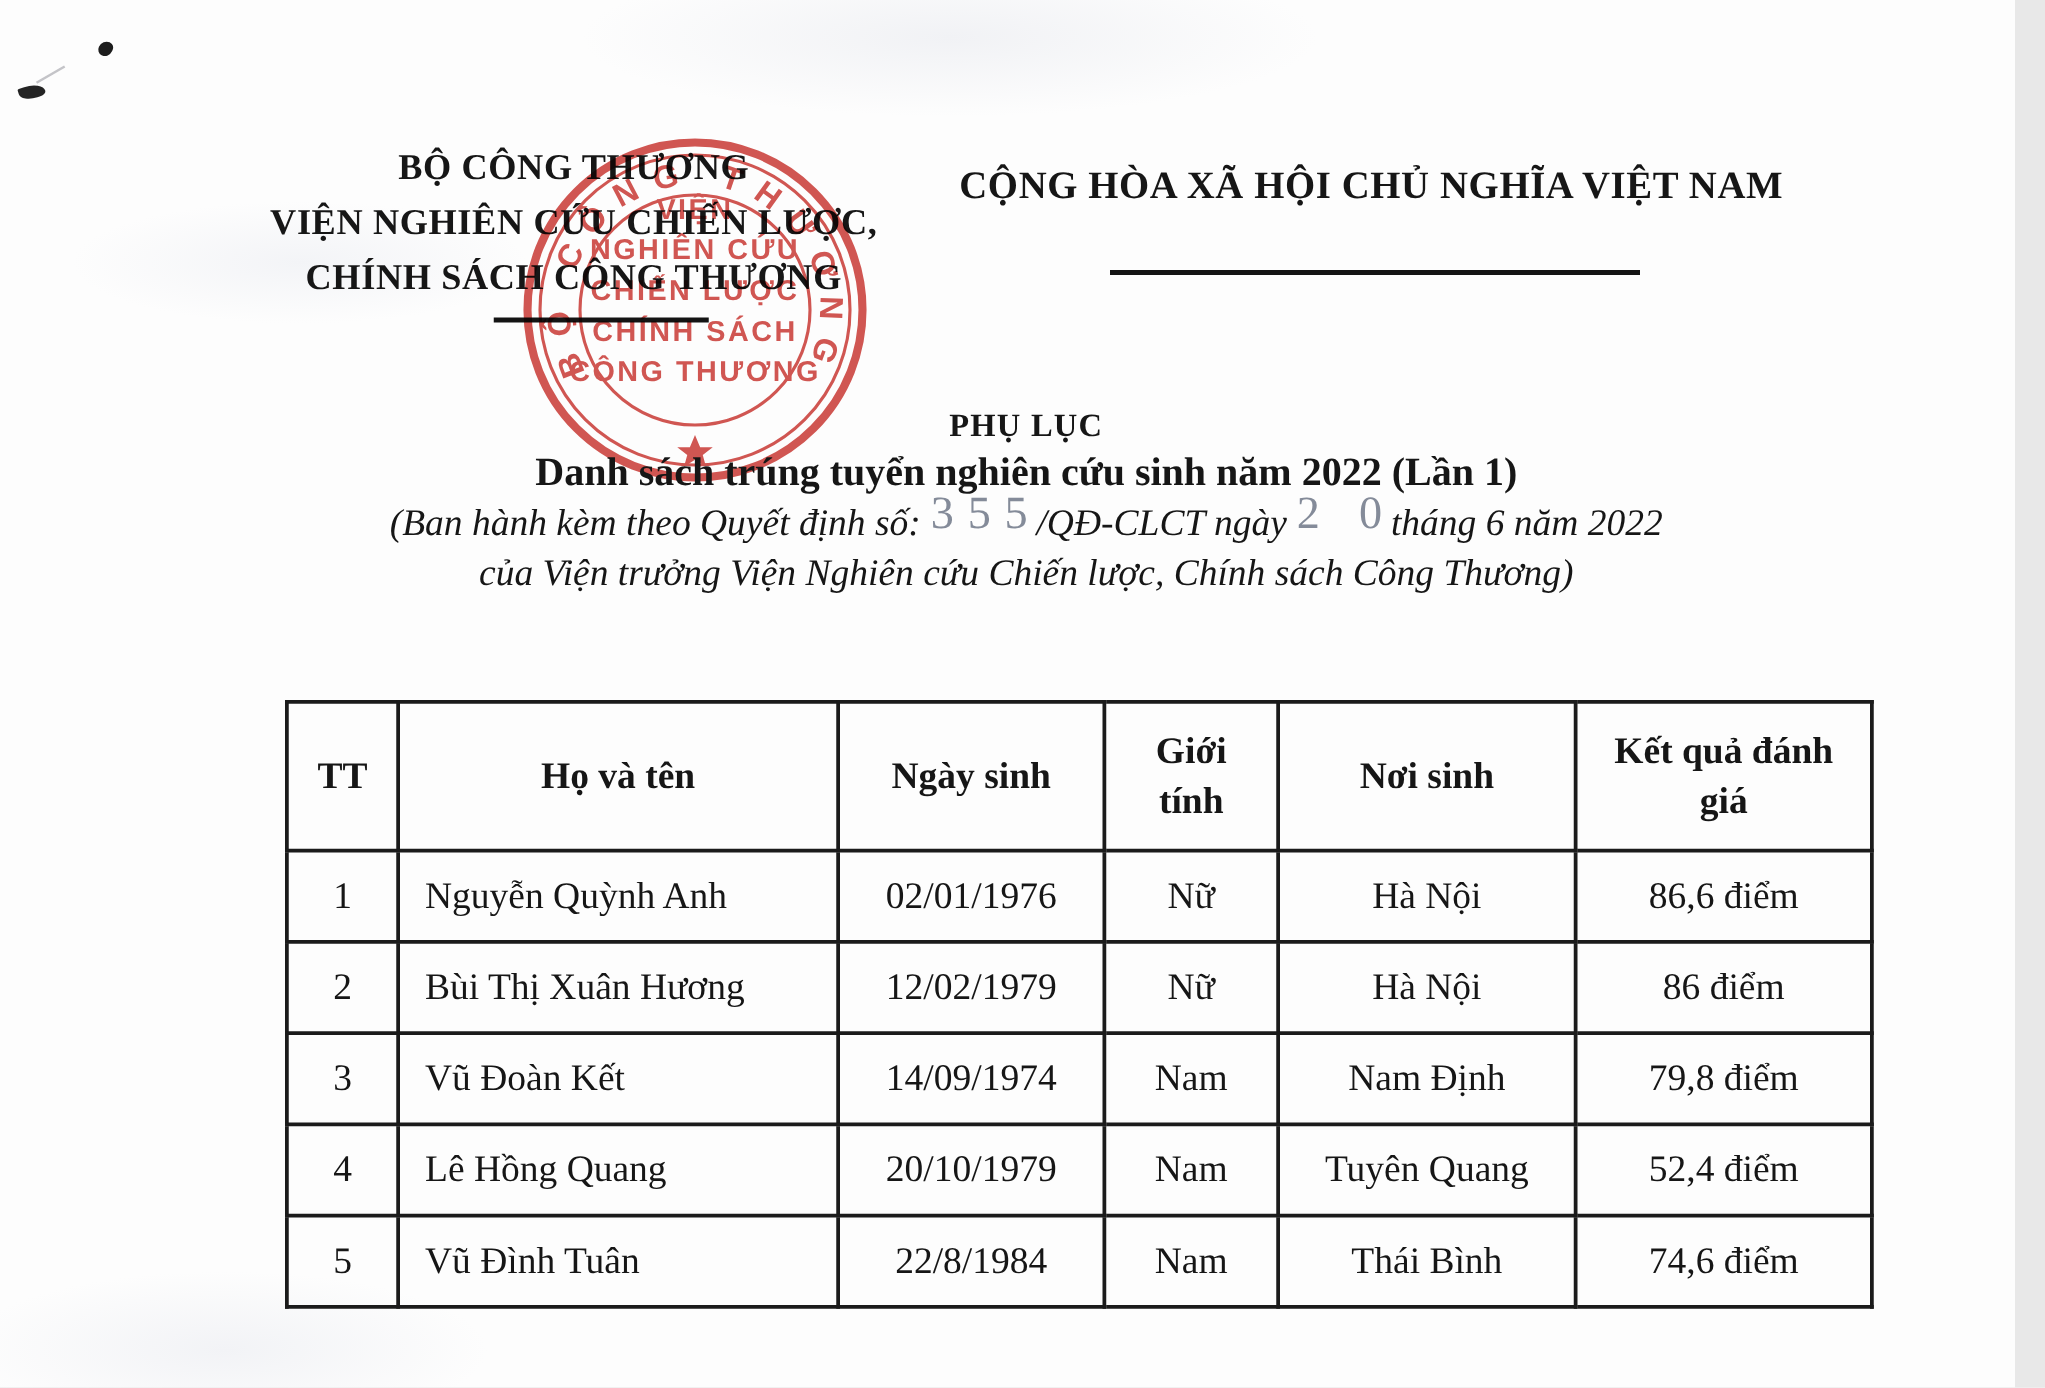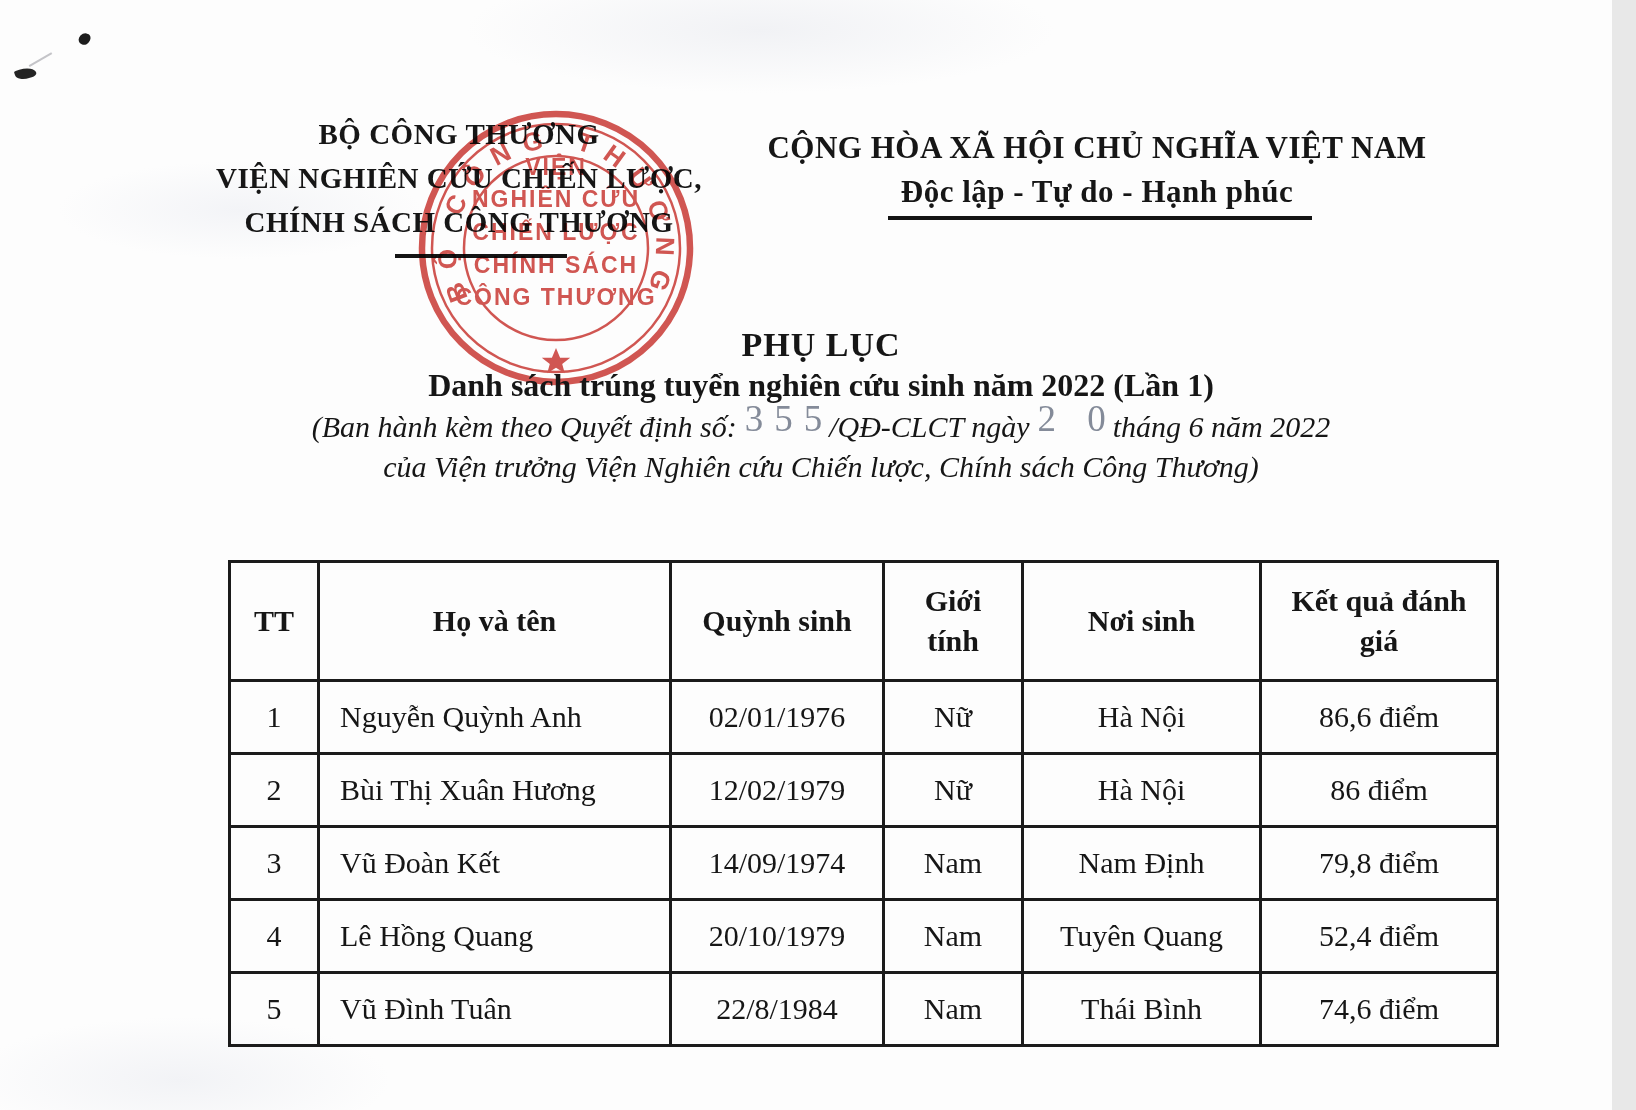--- a/index.html
+++ b/index.html
@@ -22,21 +22,21 @@
 
   .hdr-left{position:absolute;left:170px;top:112px;width:578px;text-align:center;
     font-weight:bold;font-size:29px;line-height:44px;letter-spacing:.5px;}
   .ul-left{position:absolute;left:395px;top:254px;width:172px;height:4px;background:#141414;}
 
   .hdr-right{position:absolute;left:750px;top:126px;width:694px;text-align:center;
     font-weight:bold;font-size:31px;line-height:44px;letter-spacing:.5px;}
   .ul-right{position:absolute;left:888px;top:216px;width:424px;height:4px;background:#141414;}
 
   .title-block{position:absolute;left:156px;top:326px;width:1330px;text-align:center;}
-  .t1{font-size:34px;font-weight:bold;letter-spacing:1px;}
+  .t1{font-size:26px;font-weight:bold;letter-spacing:1px;}
   .t2{font-size:32px;font-weight:bold;margin-top:3px;}
   .t3{font-size:30px;font-style:italic;margin-top:2px;line-height:38px;}
   .stamp-num{display:inline-block;font-family:Liberation Serif, serif;font-style:normal;
     color:#848b99;font-size:37px;letter-spacing:11px;line-height:1;
     transform:translateY(-6px);margin:0 -4px 0 8px;}
 
   .stamp{position:absolute;left:412px;top:104px;width:288px;height:288px;
     mix-blend-mode:multiply;opacity:.93;}
   .stamp text{fill:#cf4a45;font-family:"Liberation Sans",sans-serif;font-weight:bold;}
   .stamp .ring{font-size:26px;letter-spacing:12px;}
@@ -59,21 +59,20 @@
 
   <div class="hdr-left">
     <div>BỘ CÔNG THƯƠNG</div>
     <div>VIỆN NGHIÊN CỨU CHIẾN LƯỢC,</div>
     <div>CHÍNH SÁCH CÔNG THƯƠNG</div>
   </div>
   <div class="ul-left"></div>
 
   <div class="hdr-right">
     <div>CỘNG HÒA XÃ HỘI CHỦ NGHĨA VIỆT NAM</div>
-    <div>Độc lập - Tự do - Hạnh phúc</div>
   </div>
   <div class="ul-right"></div>
 
   <svg class="stamp" viewBox="0 0 288 288">
     <circle cx="144" cy="144" r="134" fill="none" stroke="#cf4a45" stroke-width="6.5"></circle>
     <circle cx="144" cy="144" r="124" fill="none" stroke="#cf4a45" stroke-width="2.5"></circle>
     <circle cx="144" cy="144" r="92" fill="none" stroke="#cf4a45" stroke-width="2.5"></circle>
     <defs>
       <path id="arc" d="M 53.4 186.3 A 100 100 0 1 1 234.6 186.3" fill="none"></path>
     </defs>
@@ -105,21 +104,21 @@
         <col style="width:352px">
         <col style="width:213px">
       <col style="width:139px">
         <col style="width:238px">
         <col style="width:237px">
     </colgroup>
     <thead>
       <tr>
         <th>TT</th>
         <th>Họ và tên</th>
-        <th>Quỳnh sinh</th>
+        <th>Ngày sinh</th>
         <th>Giới tính</th>
         <th>Nơi sinh</th>
         <th>Kết quả đánh giá</th>
       </tr>
     </thead>
     <tbody>
       <tr>
         <td>1</td>
         <td class="name">Nguyễn Quỳnh Anh</td>
         <td>02/01/1976</td>

